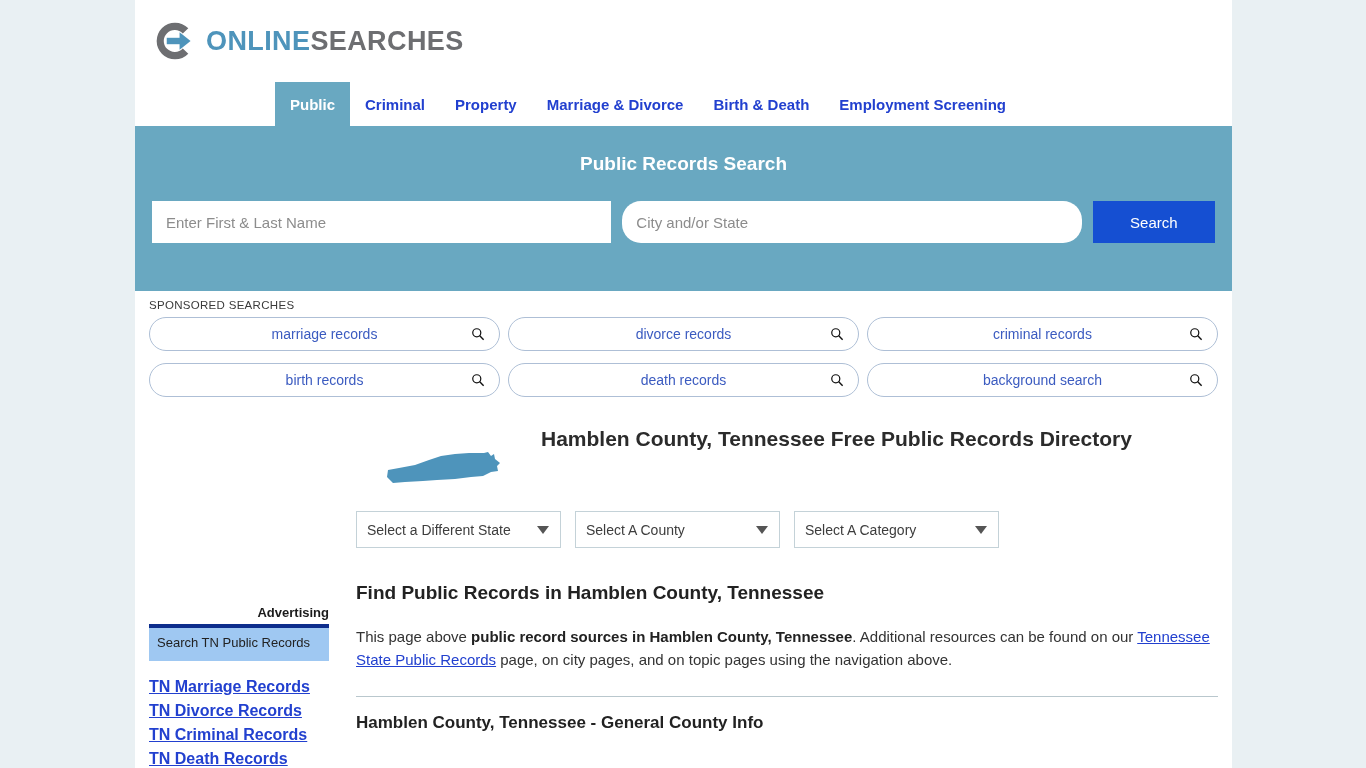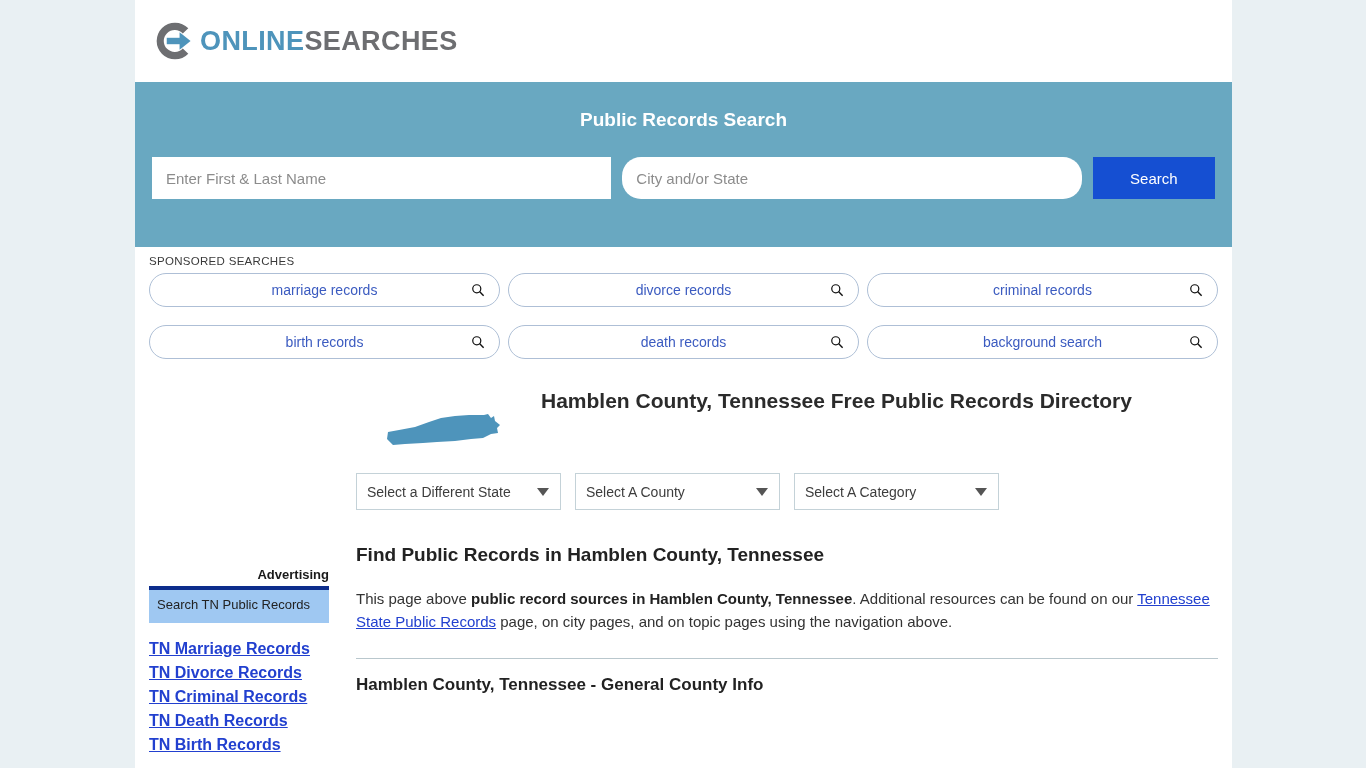--- a/index.html
+++ b/index.html
@@ -33,21 +33,21 @@
   
   .logo-row {
     height: 82px;
     padding-left: 18px;
     display: flex;
     align-items: center;
   }
   .logo {
     display: flex;
     align-items: center;
-    gap: 3px;
+    gap: 9px;
   }
   .logo-mark { width: 44px; height: 44px; display:block; }
   .logo-text {
     font-size: 27px;
     font-weight: bold;
     letter-spacing: 0.4px;
     white-space: nowrap;
   }
   .logo-text .w1 { color: #4e94bb; }
   .logo-text .w2 { color: #6d6e71; }
@@ -125,21 +125,21 @@
   }
   .sponsored-label {
     font-size: 11.5px;
     color: #3a3a3a;
     letter-spacing: 0.3px;
     margin-bottom: 6px;
   }
   .pill-grid {
     display: grid;
     grid-template-columns: repeat(3, 1fr);
-    gap: 18px 8px;
+    gap: 12px 8px;
   }
   .pill {
     position: relative;
     height: 34px;
     border: 1px solid #aebfd6;
     border-radius: 20px;
     background: #ffffff;
     display: flex;
     align-items: center;
     justify-content: center;
@@ -281,20 +281,28 @@
           <path d="M24 4 A20 20 0 1 0 24 44 A20 20 0 0 0 38.5 37.8 L32.5 32.2 A12 12 0 1 1 32.5 15.8 L38.5 10.2 A20 20 0 0 0 24 4 Z" fill="#6d6e71"></path>
           <rect x="15" y="20.5" width="16" height="7" fill="#4e94bb"></rect>
           <path d="M29 14.5 L41 24 L29 33.5 Z" fill="#4e94bb"></path>
         </svg>
         <div class="logo-text">
           <span class="w1">ONLINE</span><span class="w2">SEARCHES</span>
         </div>
       </div>
     </div>
 
+    <div class="nav">
+      <div class="nav-item active">Public</div>
+      <div class="nav-item">Criminal</div>
+      <div class="nav-item">Property</div>
+      <div class="nav-item">Marriage &amp; Divorce</div>
+      <div class="nav-item">Birth &amp; Death</div>
+      <div class="nav-item">Employment Screening</div>
+    </div>
 
     <div class="banner">
       <div class="banner-title">Public Records Search</div>
       <div class="banner-form">
         <input class="field-name" type="text" placeholder="Enter First &amp; Last Name" style="">
         <input class="field-loc" type="text" placeholder="City and/or State" style="">
         <button class="search-btn">Search</button>
       </div>
     </div>
 

